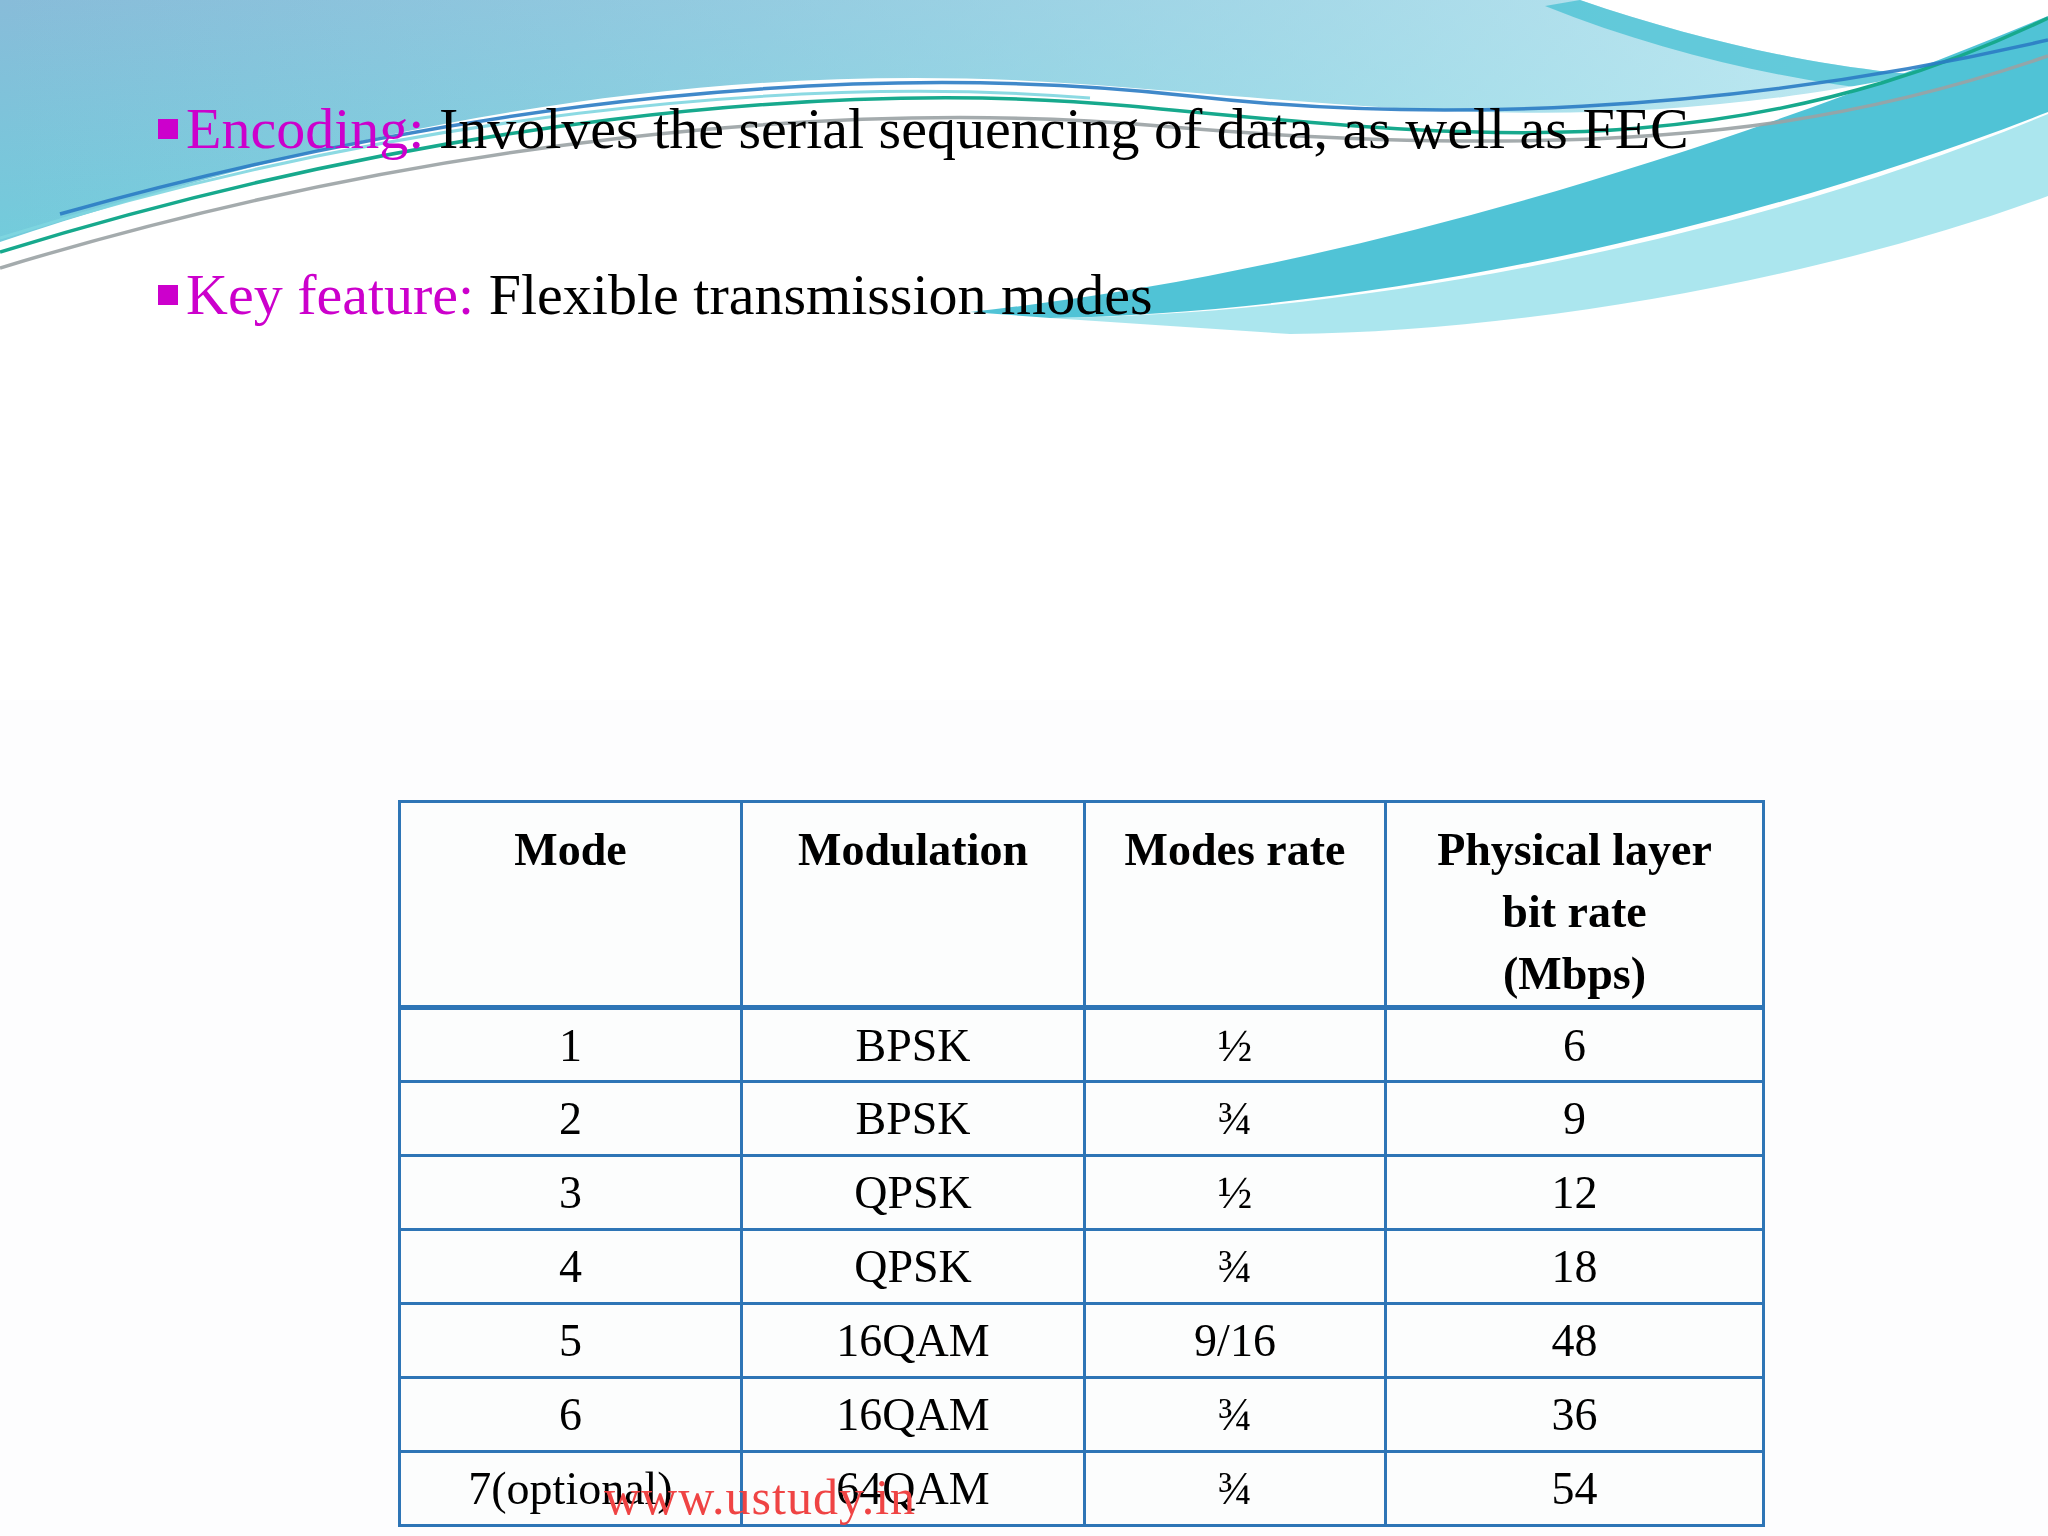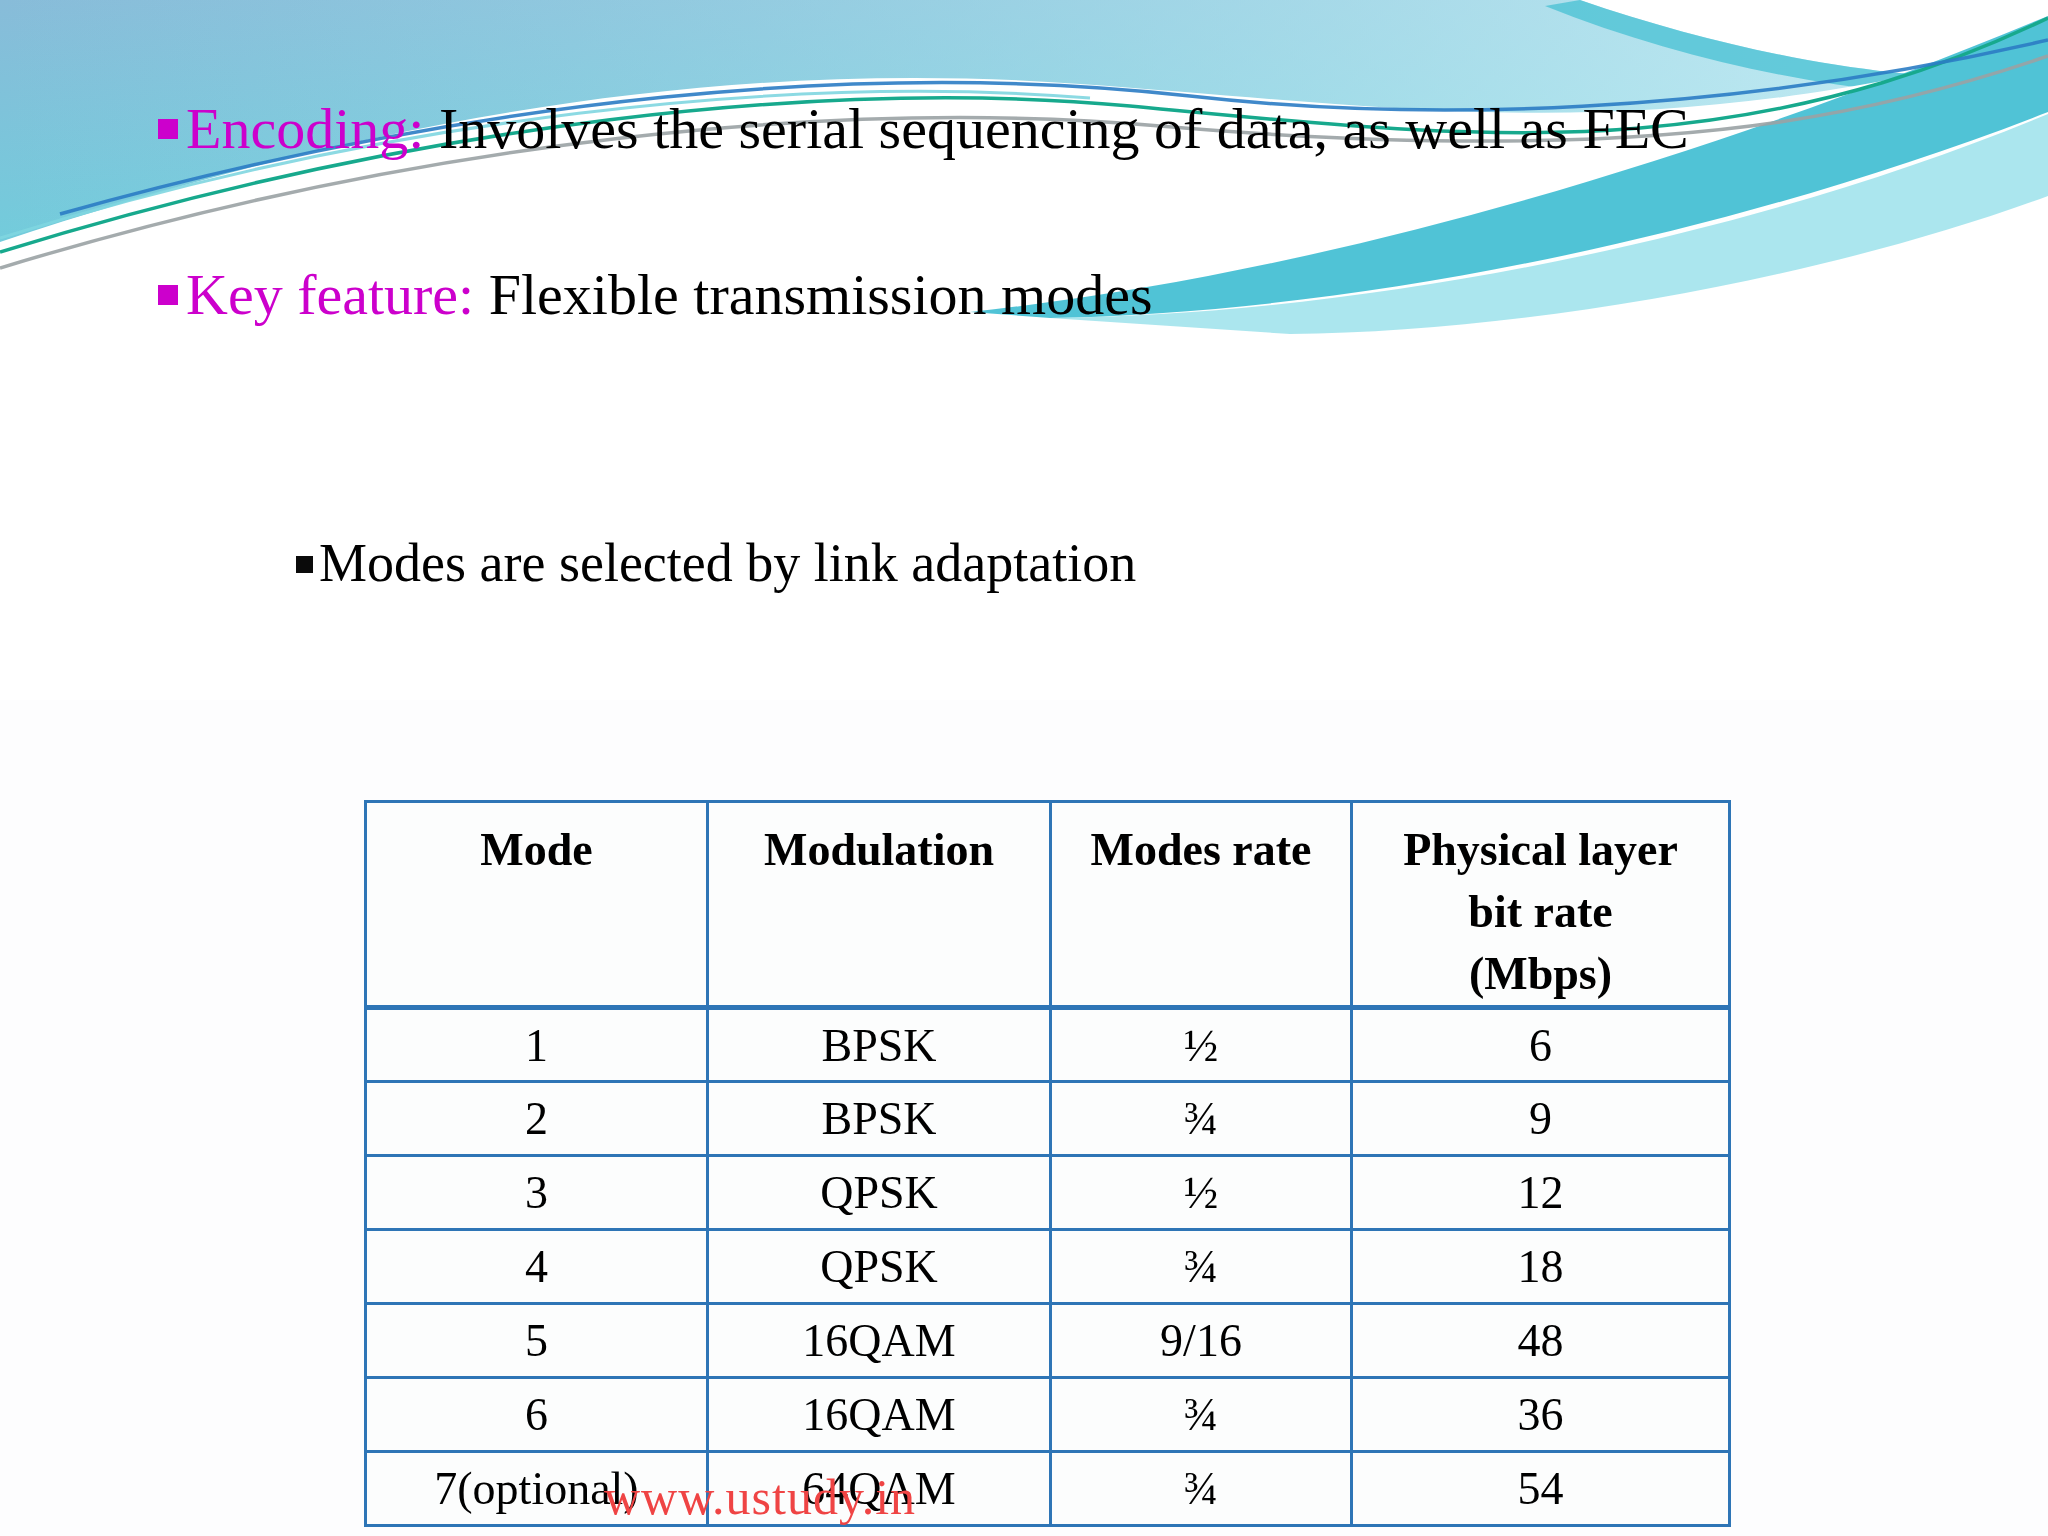--- a/index.html
+++ b/index.html
@@ -18,21 +18,21 @@
   .bullet.main{left:158px;font-size:58px;}
   .bullet.sub{left:296px;font-size:54px;}
   .sq{display:inline-block;background:#000;}
   .sq.mag{width:20px;height:20px;background:#CC00CC;margin-right:8px;vertical-align:9px;}
   .sq.blk{width:17px;height:17px;background:#0a0a0a;margin-right:6px;vertical-align:8px;}
   .lead{color:#CC00CC;}
 
   .tablewrap{position:absolute;left:364px;top:800px;}
   table.modes{
     border-collapse:collapse;table-layout:fixed;
-    width:1364px;background:#fcfdfd;
+    width:1364px;background:#fcfdfd;margin-left:34px;
   }
   table.modes th,table.modes td{
     border:3px solid #2E75B6;
     text-align:center;padding:0;
   }
   table.modes th{
     vertical-align:top;padding-top:16px;
     font-size:46px;font-weight:bold;line-height:1.35;
     height:187px;box-sizing:border-box;
     border-bottom-width:5px;
@@ -79,23 +79,20 @@
     <path d="M0,238 C390,116 790,74 1090,98" stroke="#7fd6e0" stroke-width="3" fill="none" opacity="0.9"></path>
   </svg>
 
   <div class="bullet main" style="top:96px">
     <span class="sq mag"></span><span class="lead">Encoding:</span><span> Involves the serial sequencing of data, as well as FEC</span>
   </div>
   <div class="bullet main" style="top:262px">
     <span class="sq mag"></span><span class="lead">Key feature:</span><span> Flexible transmission modes</span>
   </div>
 
-  <div class="bullet sub" style="top:532px">
-    <span class="sq blk"></span><span>Modes are selected by link adaptation</span>
-  </div>
 
   <div class="tablewrap">
     <table class="modes">
       <colgroup>
           <col class="c1">
           <col class="c2">
           <col class="c3">
           <col class="c4">
         </colgroup>
       <thead>

